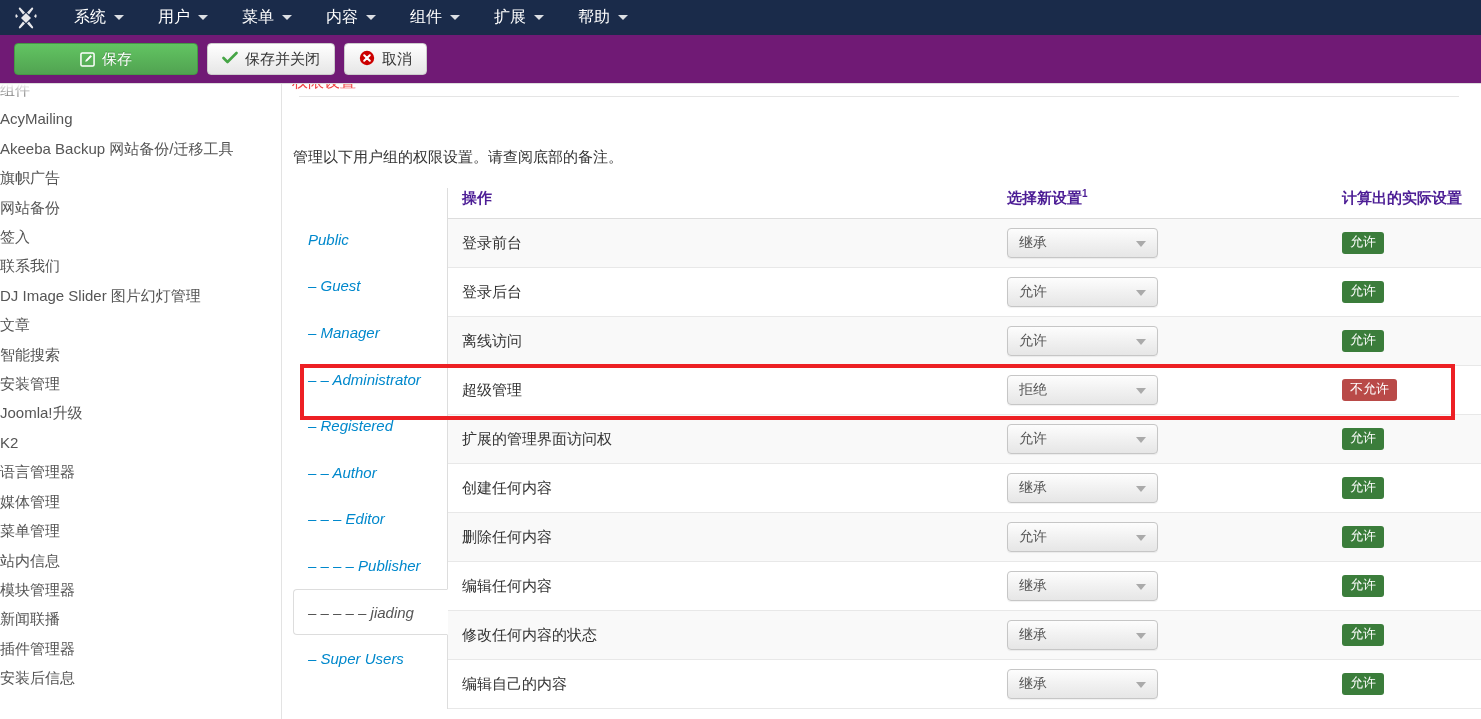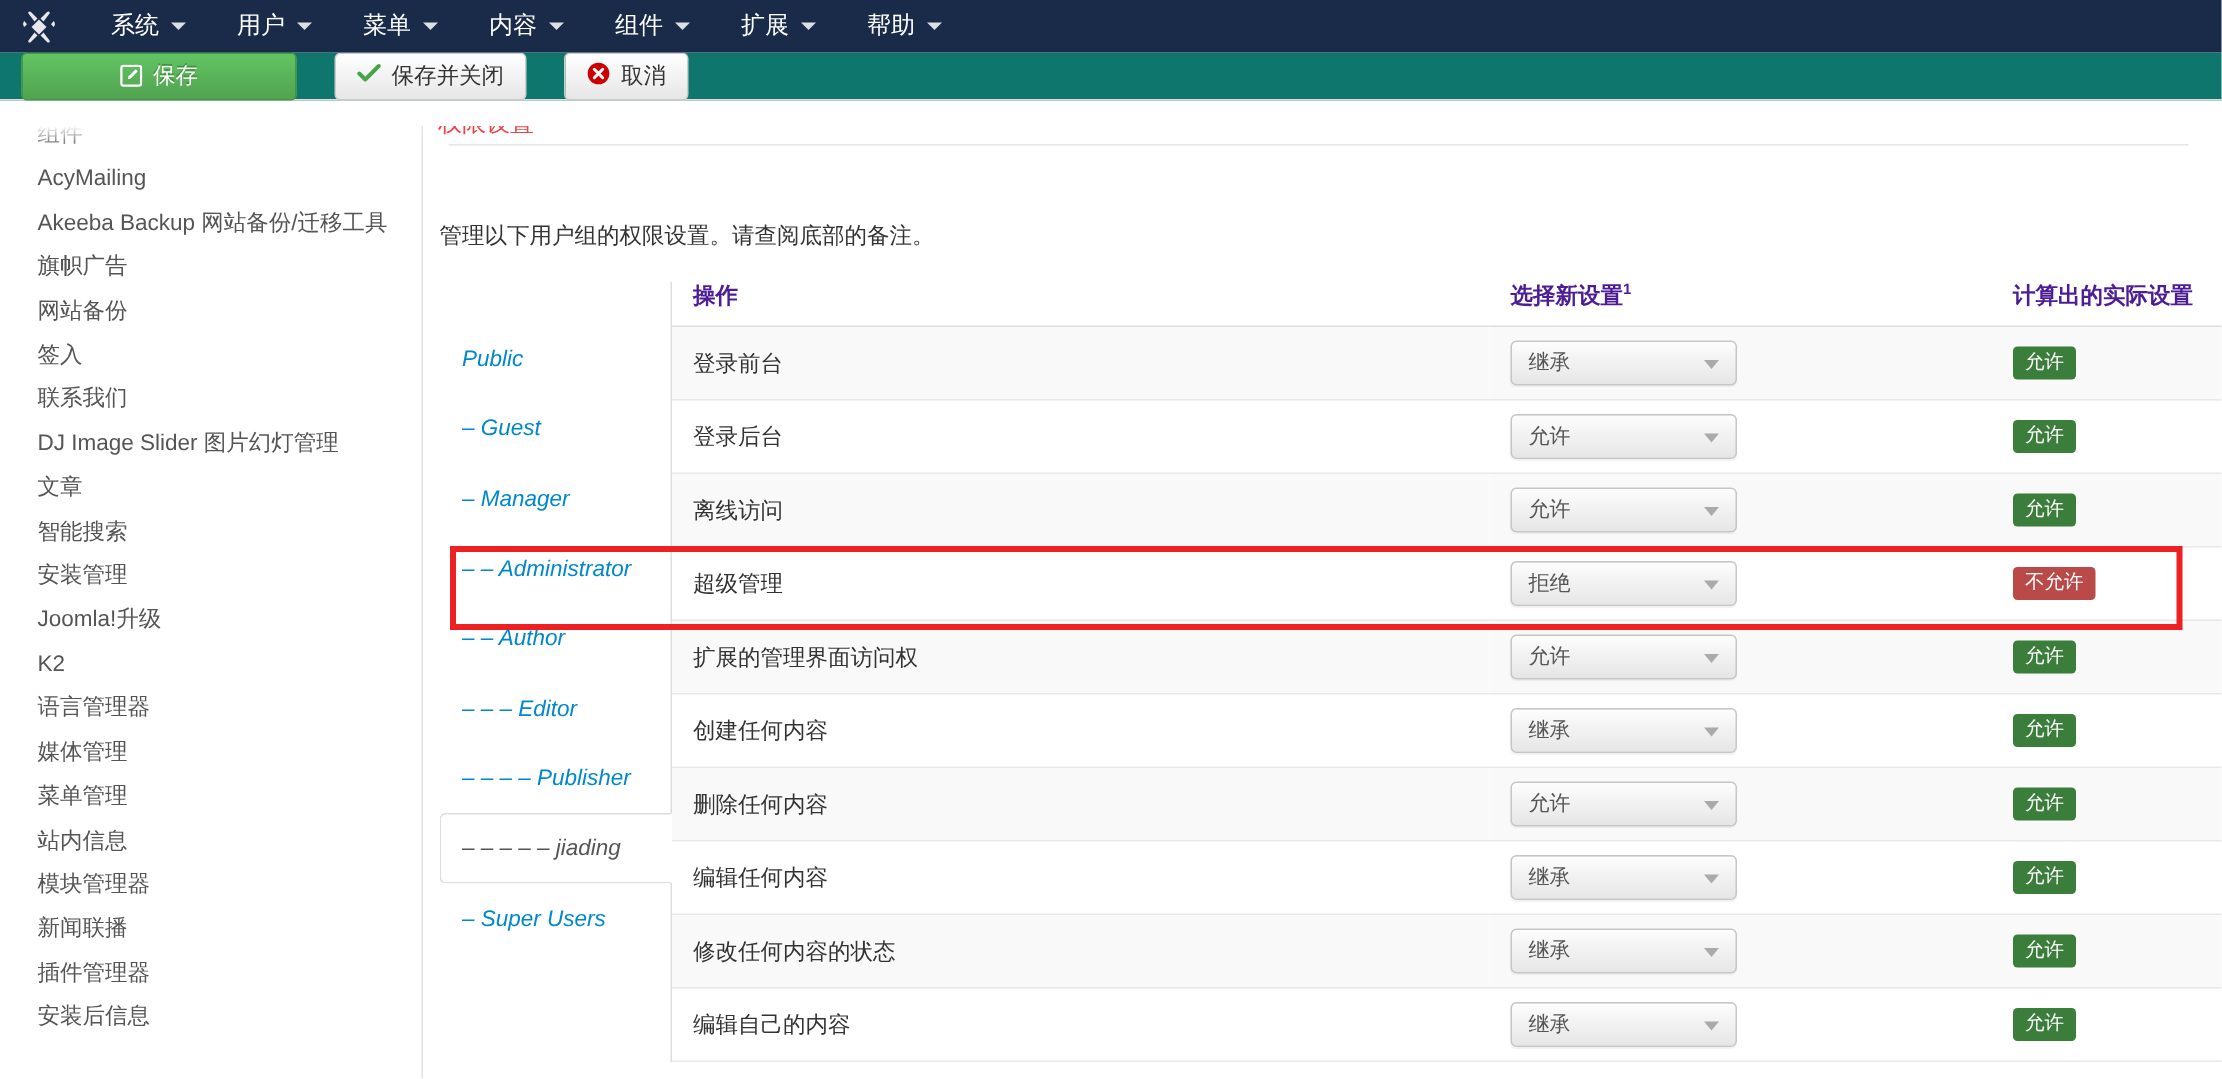--- a/index.html
+++ b/index.html
@@ -43,26 +43,26 @@
     margin-left: 8px;
     border-left: 5px solid transparent;
     border-right: 5px solid transparent;
     border-top: 5px solid #ffffff;
     opacity: .85;
   }
 
   
   .toolbar {
     position: absolute; top: 35px; left: 0;
-    width: 1481px; height: 32px;
-    background: #0f766e;
+    width: 1481px; height: 49px;
+    background: #701a75;
     border-bottom: 1px solid #dddddd;
     display: flex; align-items: center;
     padding-left: 14px;
-    gap: 25px;
+    gap: 9px;
     z-index: 40;
   }
   .btn {
     display: inline-flex; align-items: center; justify-content: center;
     height: 32px;
     padding: 0 14px;
     border-radius: 4px;
     font-size: 15px;
     cursor: pointer;
     white-space: nowrap;
@@ -87,21 +87,21 @@
   .sidebar {
     position: absolute;
     top: 84px; left: 0;
     width: 282px; height: 635px;
     background: #ffffff;
     border-right: 1px solid #e3e3e3;
     overflow: hidden;
     padding-top: 0;
     z-index: 10;
   }
-  .sidebar-inner { position: relative; top: -9px; padding-left: 25px; }
+  .sidebar-inner { position: relative; top: -9px; }
   .side-item {
     font-size: 15px;
     line-height: 29.4px;
     color: #555555;
     cursor: pointer;
     white-space: normal;
     max-width: 240px;
   }
   .side-item.first { color: #888888; }
 
@@ -377,20 +377,23 @@
         <div class="tab">
           <span>– Guest</span>
         </div>
         <div class="tab">
           <span>– Manager</span>
         </div>
         <div class="tab">
           <span>– – Administrator</span>
         </div>
         <div class="tab">
+          <span>– Registered</span>
+        </div>
+        <div class="tab">
           <span>– – Author</span>
         </div>
         <div class="tab">
           <span>– – – Editor</span>
         </div>
         <div class="tab">
           <span>– – – – Publisher</span>
         </div>
         <div class="tab active">
           <span>– – – – – jiading</span>

